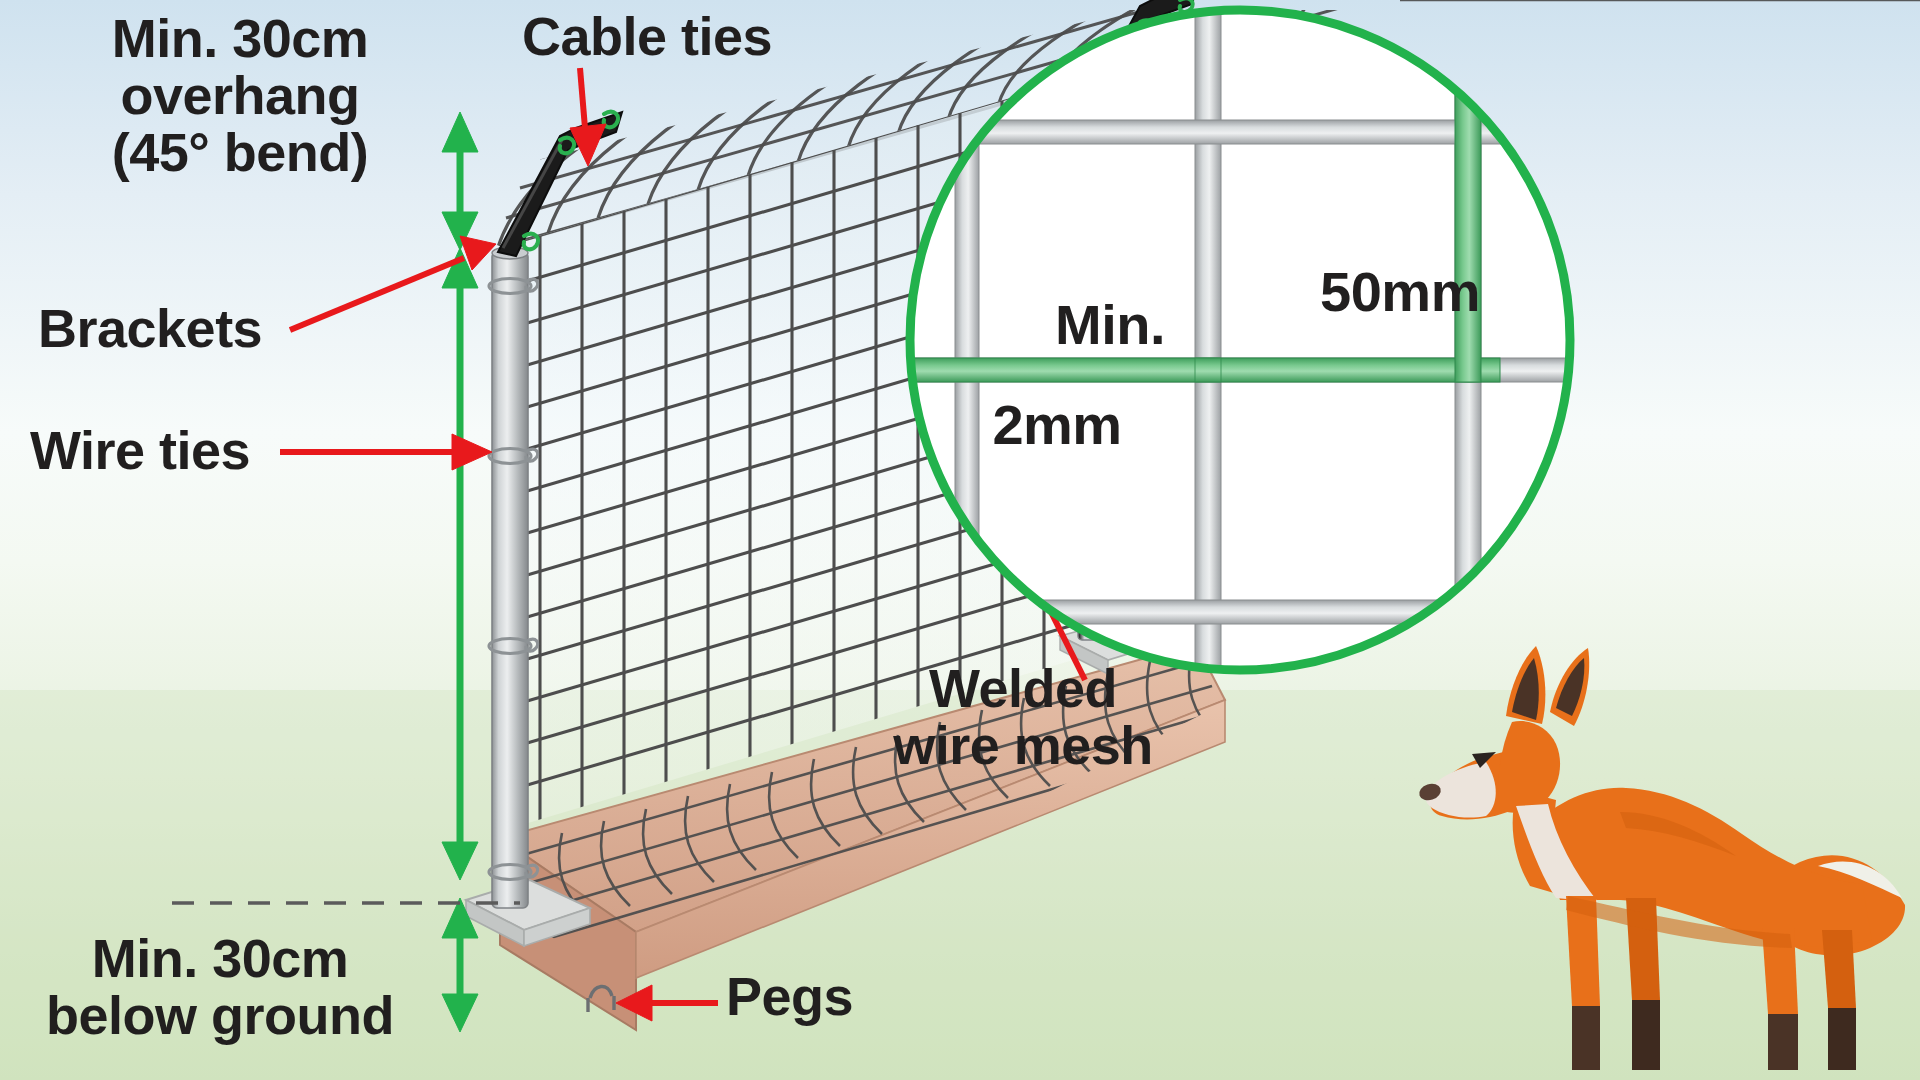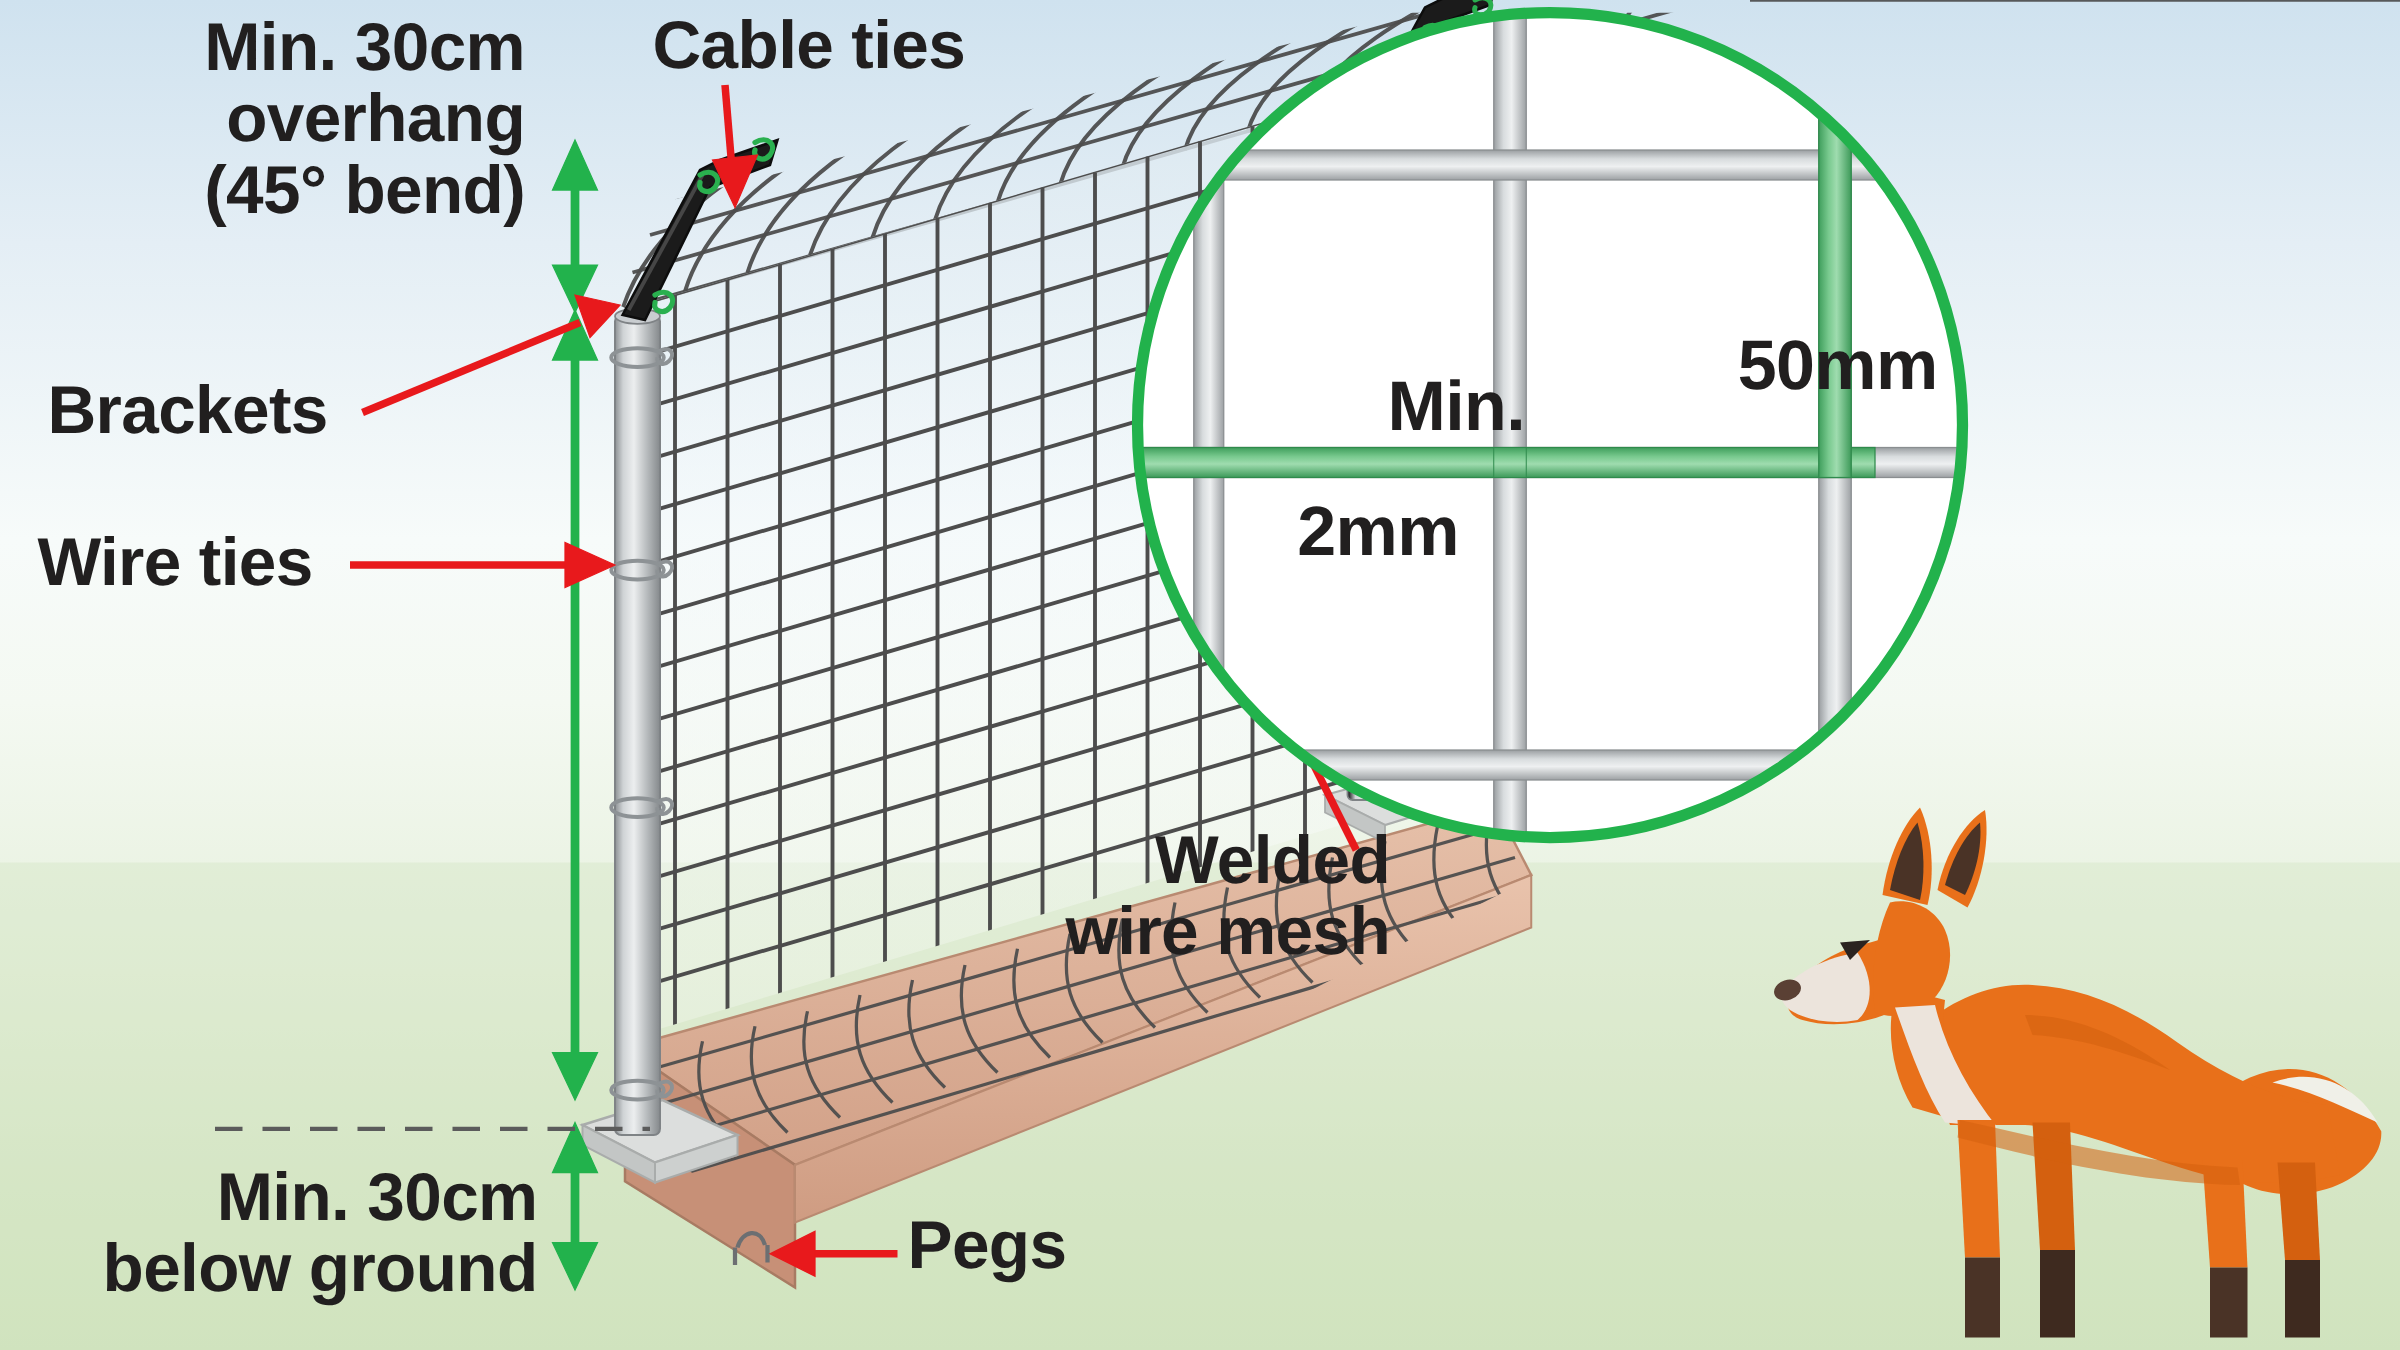--- a/index.html
+++ b/index.html
@@ -3,21 +3,21 @@
 <meta charset="utf-8">
 <style>
   html,body{margin:0;padding:0;}
   body{width:1920px;height:1080px;overflow:hidden;
        font-family:"Liberation Sans", sans-serif;}
   #stage{position:relative;width:1920px;height:1080px;overflow:hidden;
          background:linear-gradient(to bottom,#cfe2ef 0%,#e4eef5 18%,#f7fbfa 40%,#f4f9f2 52%,#e6f0dc 72%,#d9e8c9 88%,#d2e4bf 100%);}
   svg.layer{position:absolute;left:0;top:0;width:1920px;height:1080px;}
   .lbl{position:absolute;color:#211f1f;font-weight:700;line-height:1.06;
        letter-spacing:-0.5px;white-space:pre-line;}
-  .lbl.c{text-align:right;}
+  .lbl.c{text-align:center;}
   .lbl.l{text-align:left;}
 </style>
 </head>
 <body>
 
 <div id="stage">
 
   <svg class="layer" viewBox="0 0 1920 1080">
     <defs>
       <linearGradient id="postG" x1="0" y1="0" x2="1" y2="0">
@@ -388,21 +388,21 @@
   <div class="lbl l" style="left:30px;top:422px;width:330px;font-size:54px;">Wire ties</div>
 
   <div class="lbl l" style="left:38px;top:300px;width:320px;font-size:54px;">Brackets</div>
 
 
   <div class="lbl c" style="left:10px;top:930px;width:420px;font-size:54px;">Min. 30cm
 below ground</div>
 
   <div class="lbl l" style="left:726px;top:968px;width:280px;font-size:54px;">Pegs</div>
 
-  <div class="lbl c" style="left:792px;top:660px;width:320px;font-size:54px;">Welded
+  <div class="lbl c" style="left:863px;top:660px;width:320px;font-size:54px;">Welded
 wire mesh</div>
 
   <div class="lbl c" style="left:1000px;top:295px;width:220px;font-size:56px;">Min.</div>
   <div class="lbl c" style="left:947px;top:395px;width:220px;font-size:56px;">2mm</div>
 
   <div class="lbl c" style="left:1250px;top:262px;width:300px;font-size:56px;">50mm</div>
 
 </div>
 
 </body></html>

